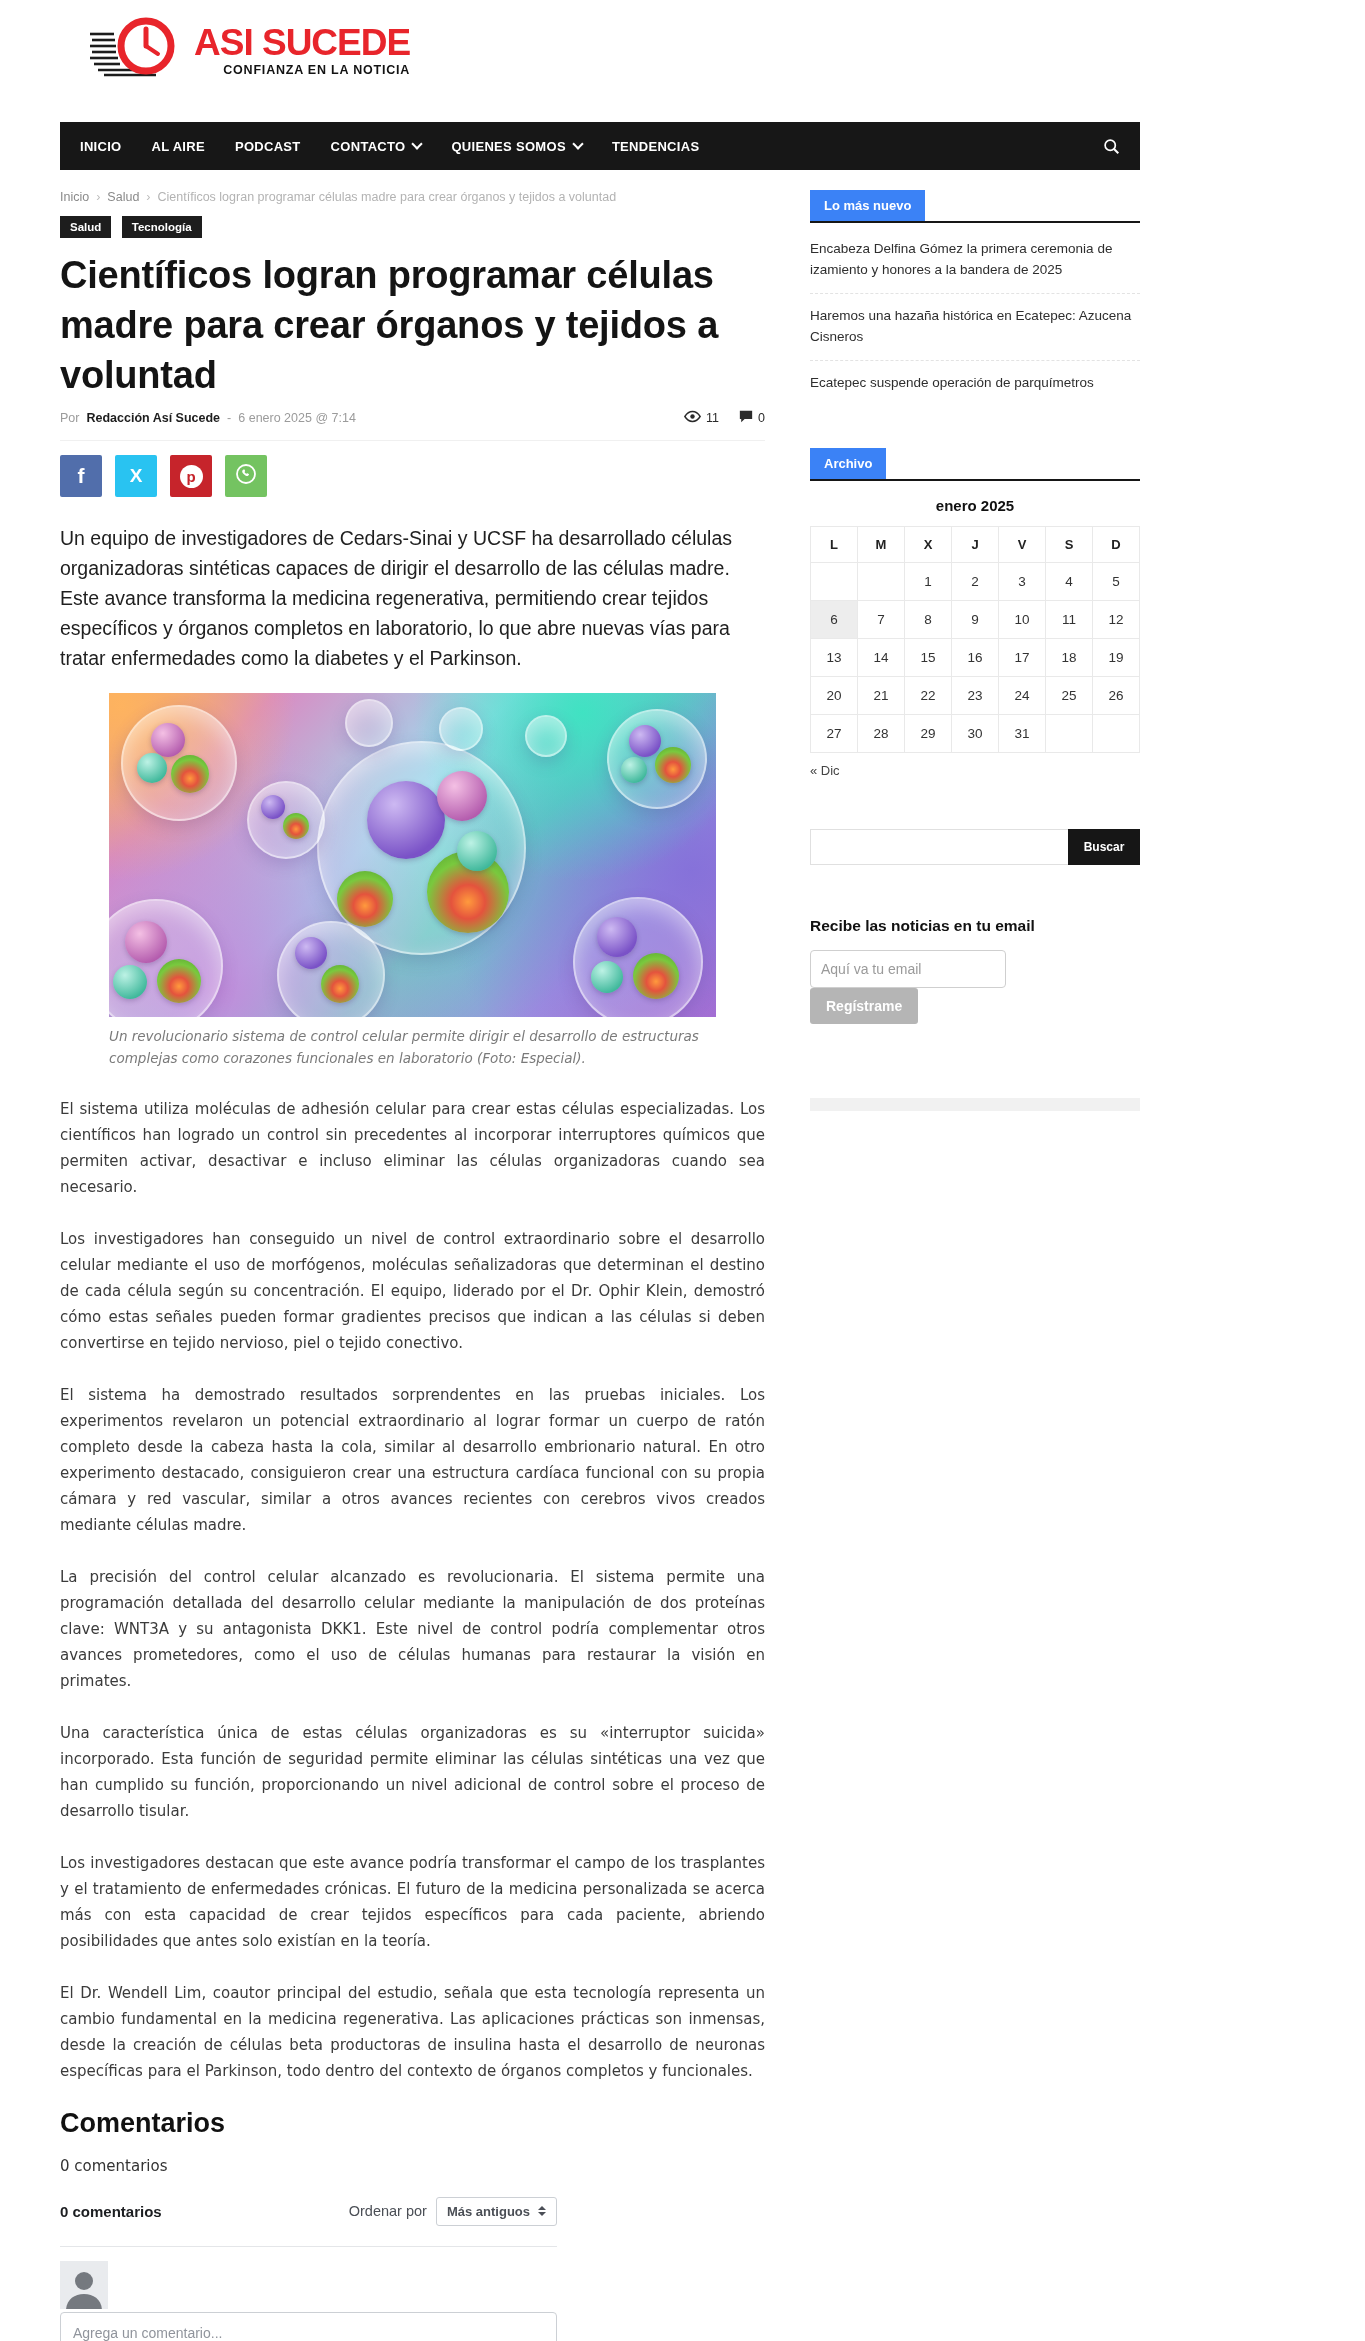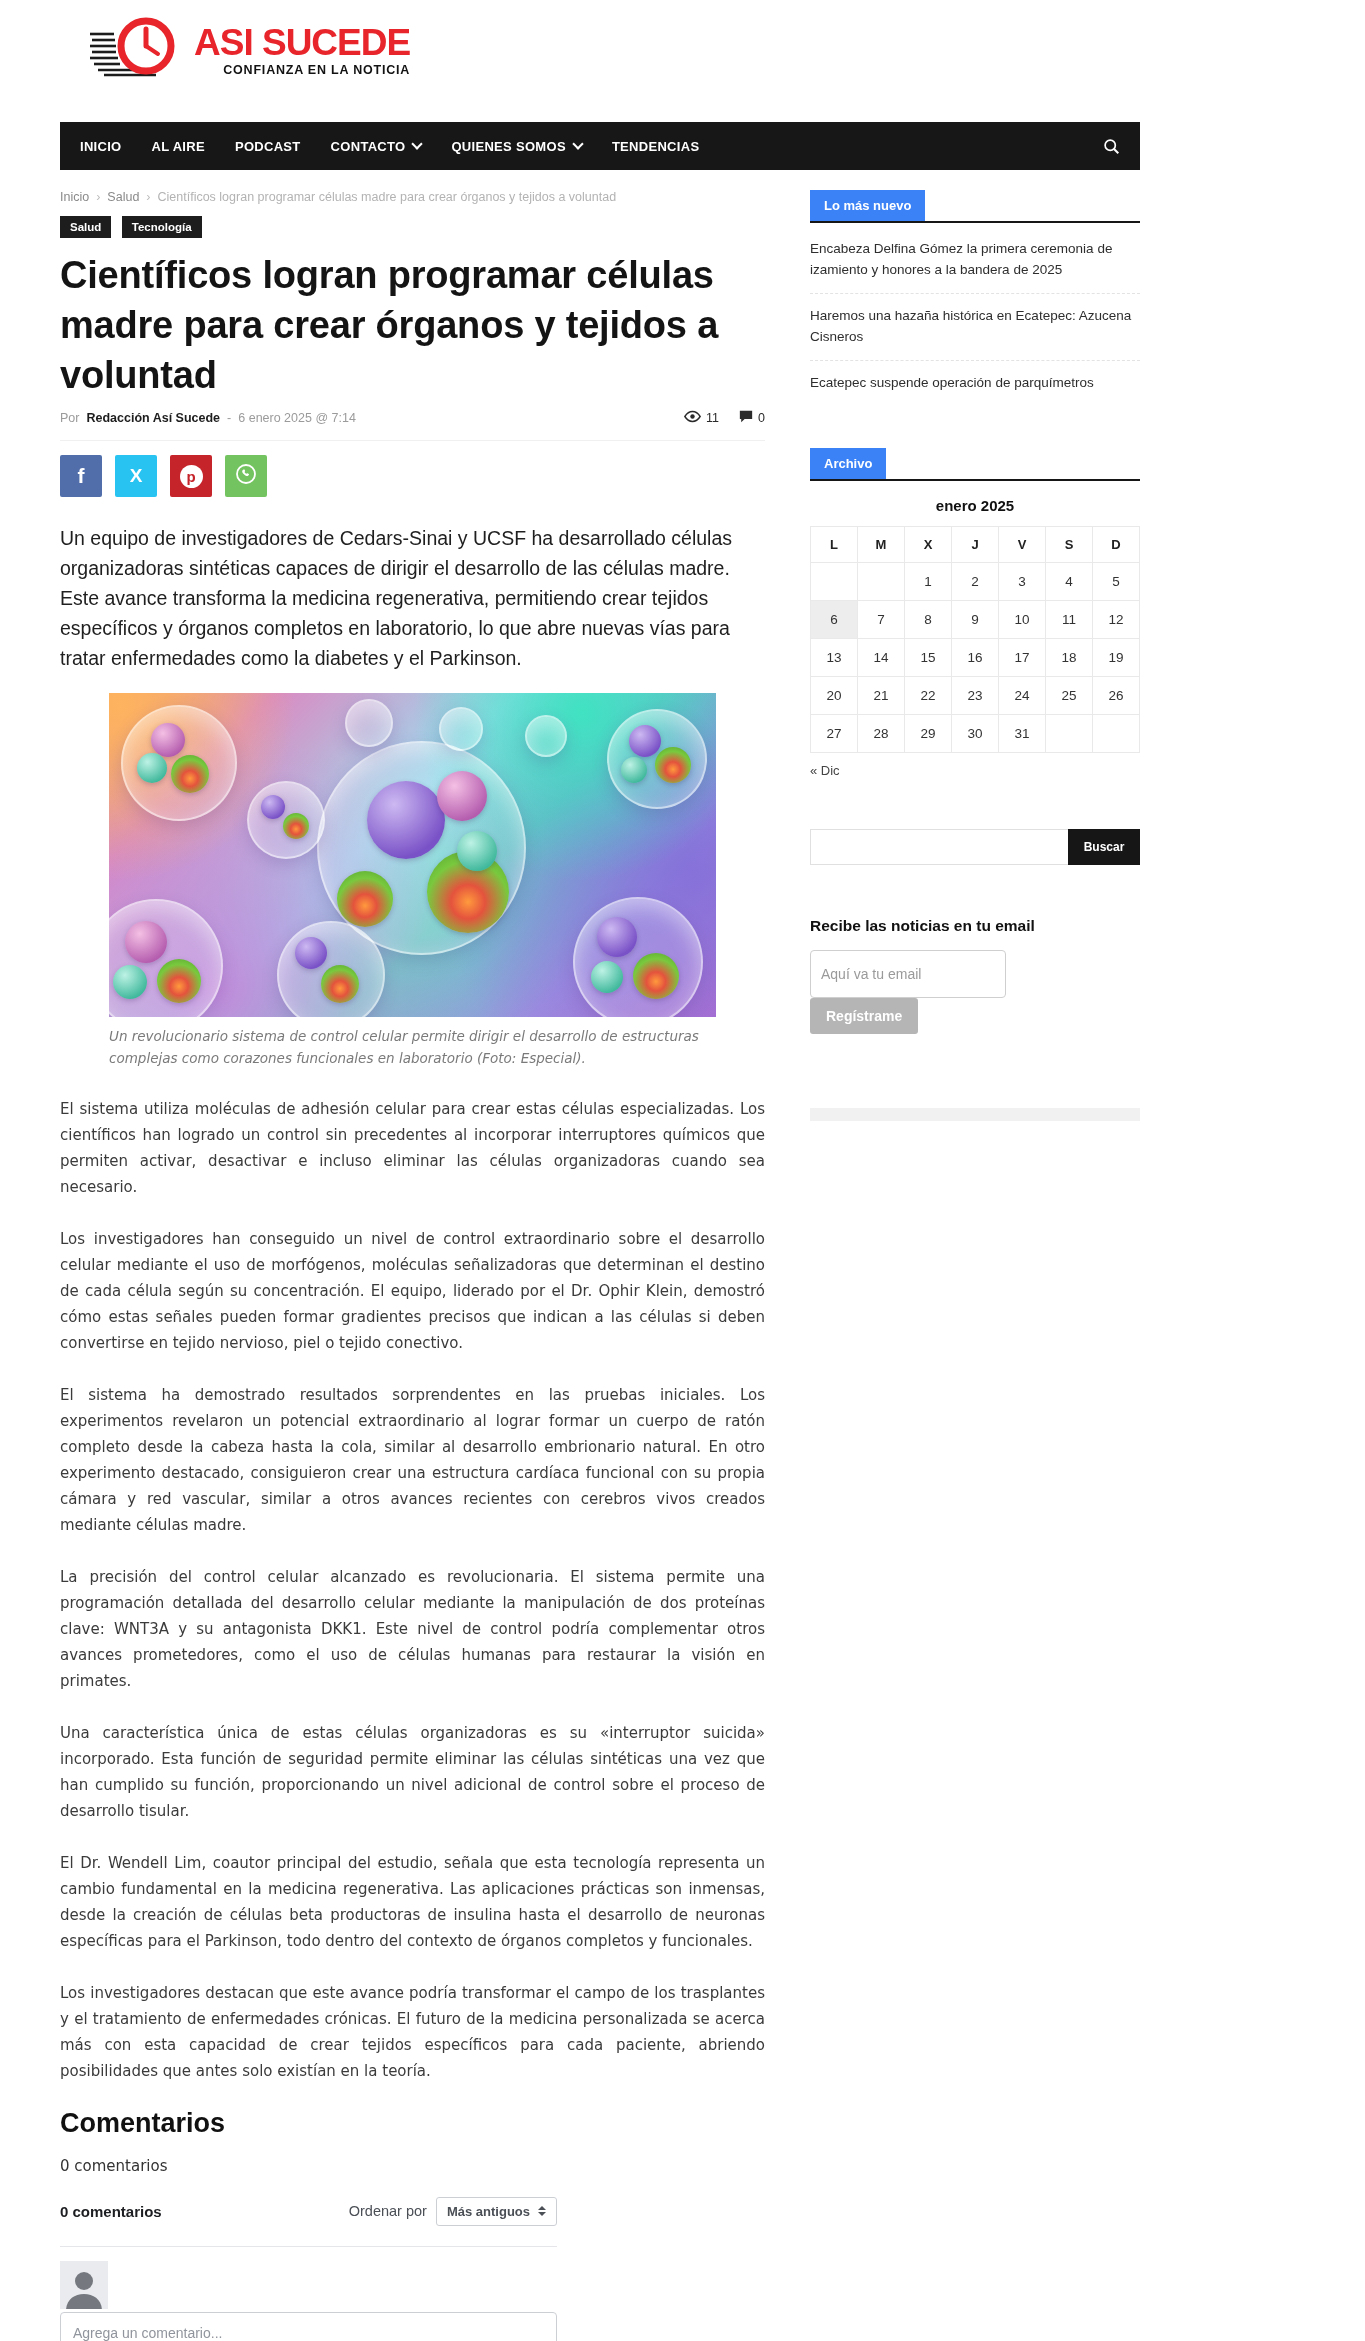--- a/index.html
+++ b/index.html
@@ -102,21 +102,21 @@
   table.calendar{margin-top:12px;width:100%;border-collapse:collapse;}
   .calendar th{border:1px solid #e9e9e9;font-size:13px;font-weight:700;color:#222;padding:10px 0;}
   .calendar td{border:1px solid #e9e9e9;font-size:13.5px;color:#333;padding:11px 0;text-align:center;}
   .calendar td.today{background:#ededed;}
   .cal-prev{margin-top:10px;font-size:13px;color:#444;text-decoration:none;display:inline-block;cursor:pointer;}
   .side-search{margin-top:50px;display:flex;}
   .side-search input{flex:1;height:36px;border:1px solid #e0e0e0;border-right:none;padding:0 10px;font-size:13px;box-sizing:border-box;outline:none;}
   .side-search button{width:72px;height:36px;background:#161616;color:#fff;border:none;font-size:12px;font-weight:700;cursor:pointer;}
   .newsletter{margin-top:52px;}
   .newsletter-title{font-size:15.5px;font-weight:700;color:#111;}
-  .newsletter input{margin-top:15px;width:196px;height:48px;border:1px solid #cfcfcf;border-radius:4px;padding:0 10px;font-size:14px;color:#444;box-sizing:border-box;outline:none;}
+  .newsletter input{margin-top:15px;width:196px;height:38px;border:1px solid #cfcfcf;border-radius:4px;padding:0 10px;font-size:14px;color:#444;box-sizing:border-box;outline:none;}
   .newsletter input::placeholder{color:#9a9a9a;}
   .newsletter-btn{display:inline-block;background:#b5b5b5;color:#fff;font-size:14px;font-weight:700;padding:10px 16px;border-radius:3px;border:none;cursor:pointer;}
   .ad-bar{margin-top:74px;height:13px;background:#f1f1f1;}
 </style>
 </head>
 <body>
 
 <div class="container">
 
   <header class="site-header">
@@ -273,22 +273,22 @@
           <div class="cell" style="left:416px;top:22px;width:38px;height:38px;"></div>
         </div>
         <figcaption>Un revolucionario sistema de control celular permite dirigir el desarrollo de estructuras complejas como corazones funcionales en laboratorio (Foto: Especial).</figcaption>
       </figure>
 
       <p class="body-par">El sistema utiliza moléculas de adhesión celular para crear estas células especializadas. Los científicos han logrado un control sin precedentes al incorporar interruptores químicos que permiten activar, desactivar e incluso eliminar las células organizadoras cuando sea necesario.</p>
       <p class="body-par">Los investigadores han conseguido un nivel de control extraordinario sobre el desarrollo celular mediante el uso de morfógenos, moléculas señalizadoras que determinan el destino de cada célula según su concentración. El equipo, liderado por el Dr. Ophir Klein, demostró cómo estas señales pueden formar gradientes precisos que indican a las células si deben convertirse en tejido nervioso, piel o tejido conectivo.</p>
       <p class="body-par">El sistema ha demostrado resultados sorprendentes en las pruebas iniciales. Los experimentos revelaron un potencial extraordinario al lograr formar un cuerpo de ratón completo desde la cabeza hasta la cola, similar al desarrollo embrionario natural. En otro experimento destacado, consiguieron crear una estructura cardíaca funcional con su propia cámara y red vascular, similar a otros avances recientes con cerebros vivos creados mediante células madre.</p>
       <p class="body-par">La precisión del control celular alcanzado es revolucionaria. El sistema permite una programación detallada del desarrollo celular mediante la manipulación de dos proteínas clave: WNT3A y su antagonista DKK1. Este nivel de control podría complementar otros avances prometedores, como el uso de células humanas para restaurar la visión en primates.</p>
       <p class="body-par">Una característica única de estas células organizadoras es su «interruptor suicida» incorporado. Esta función de seguridad permite eliminar las células sintéticas una vez que han cumplido su función, proporcionando un nivel adicional de control sobre el proceso de desarrollo tisular.</p>
+      <p class="body-par">Los investigadores destacan que este avance podría transformar el campo de los trasplantes y el tratamiento de enfermedades crónicas. El futuro de la medicina personalizada se acerca más con esta capacidad de crear tejidos específicos para cada paciente, abriendo posibilidades que antes solo existían en la teoría.</p>
       <p class="body-par">El Dr. Wendell Lim, coautor principal del estudio, señala que esta tecnología representa un cambio fundamental en la medicina regenerativa. Las aplicaciones prácticas son inmensas, desde la creación de células beta productoras de insulina hasta el desarrollo de neuronas específicas para el Parkinson, todo dentro del contexto de órganos completos y funcionales.</p>
-      <p class="body-par">Los investigadores destacan que este avance podría transformar el campo de los trasplantes y el tratamiento de enfermedades crónicas. El futuro de la medicina personalizada se acerca más con esta capacidad de crear tejidos específicos para cada paciente, abriendo posibilidades que antes solo existían en la teoría.</p>
 
       <h2 class="comments-title">Comentarios</h2>
       <div class="comments-count">0 comentarios</div>
 
       <div class="fb-plugin">
         <div class="fb-head">
           <span class="fb-count">0 comentarios</span>
           <span class="fb-order">
             <span class="fb-order-label">Ordenar por</span>
             <span class="fb-select">

